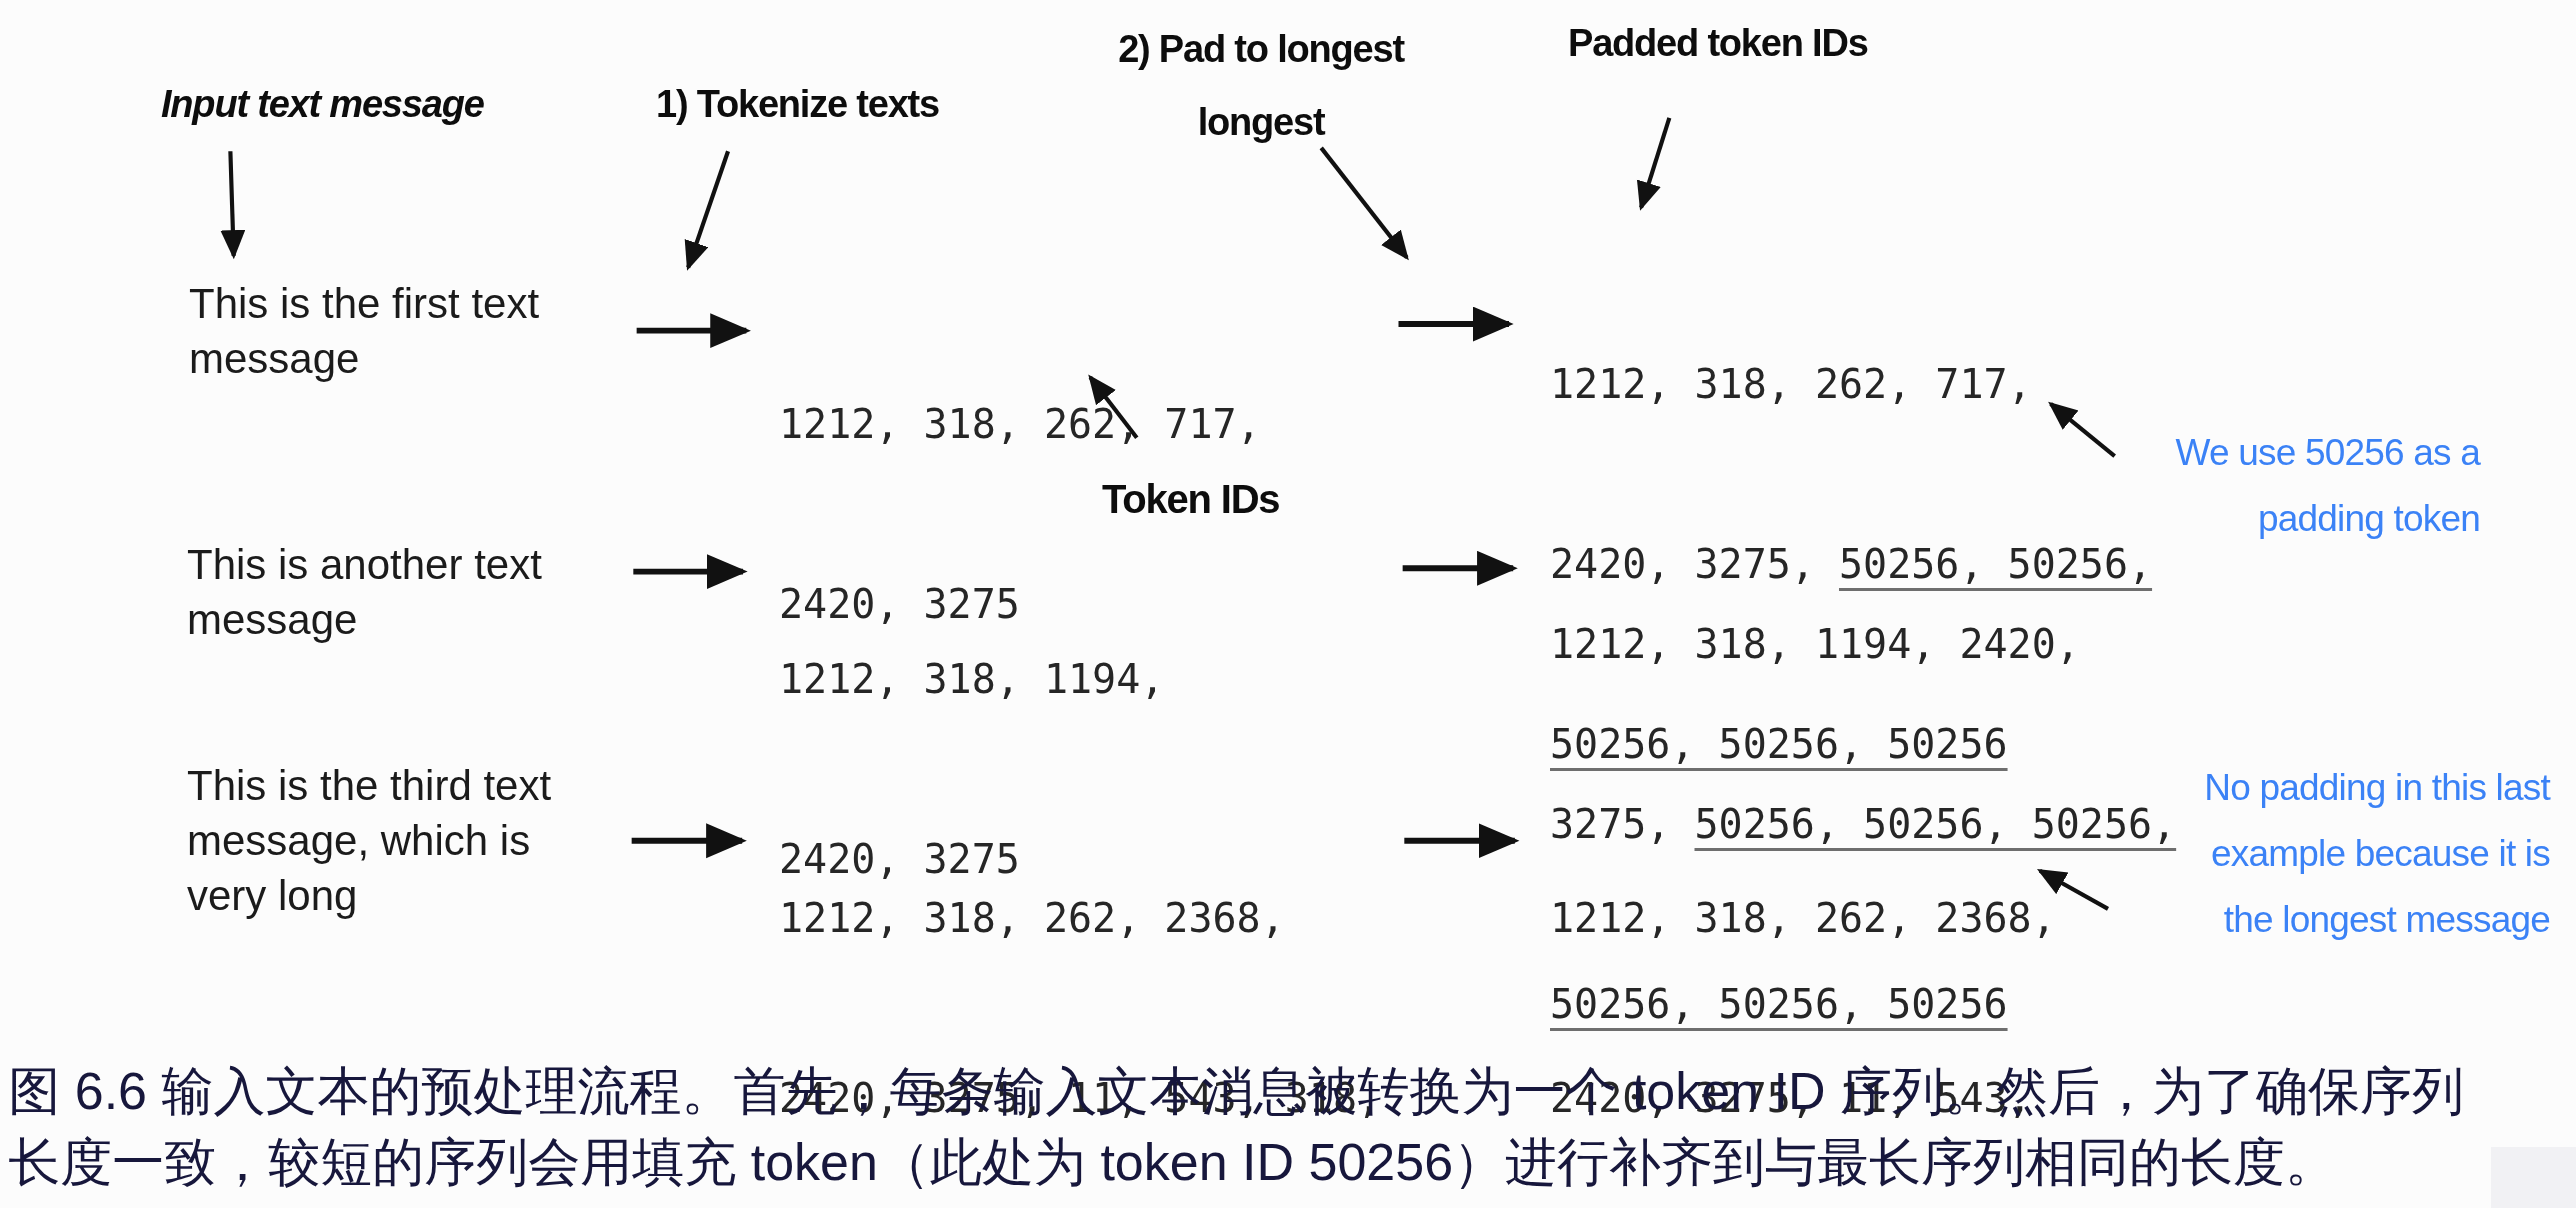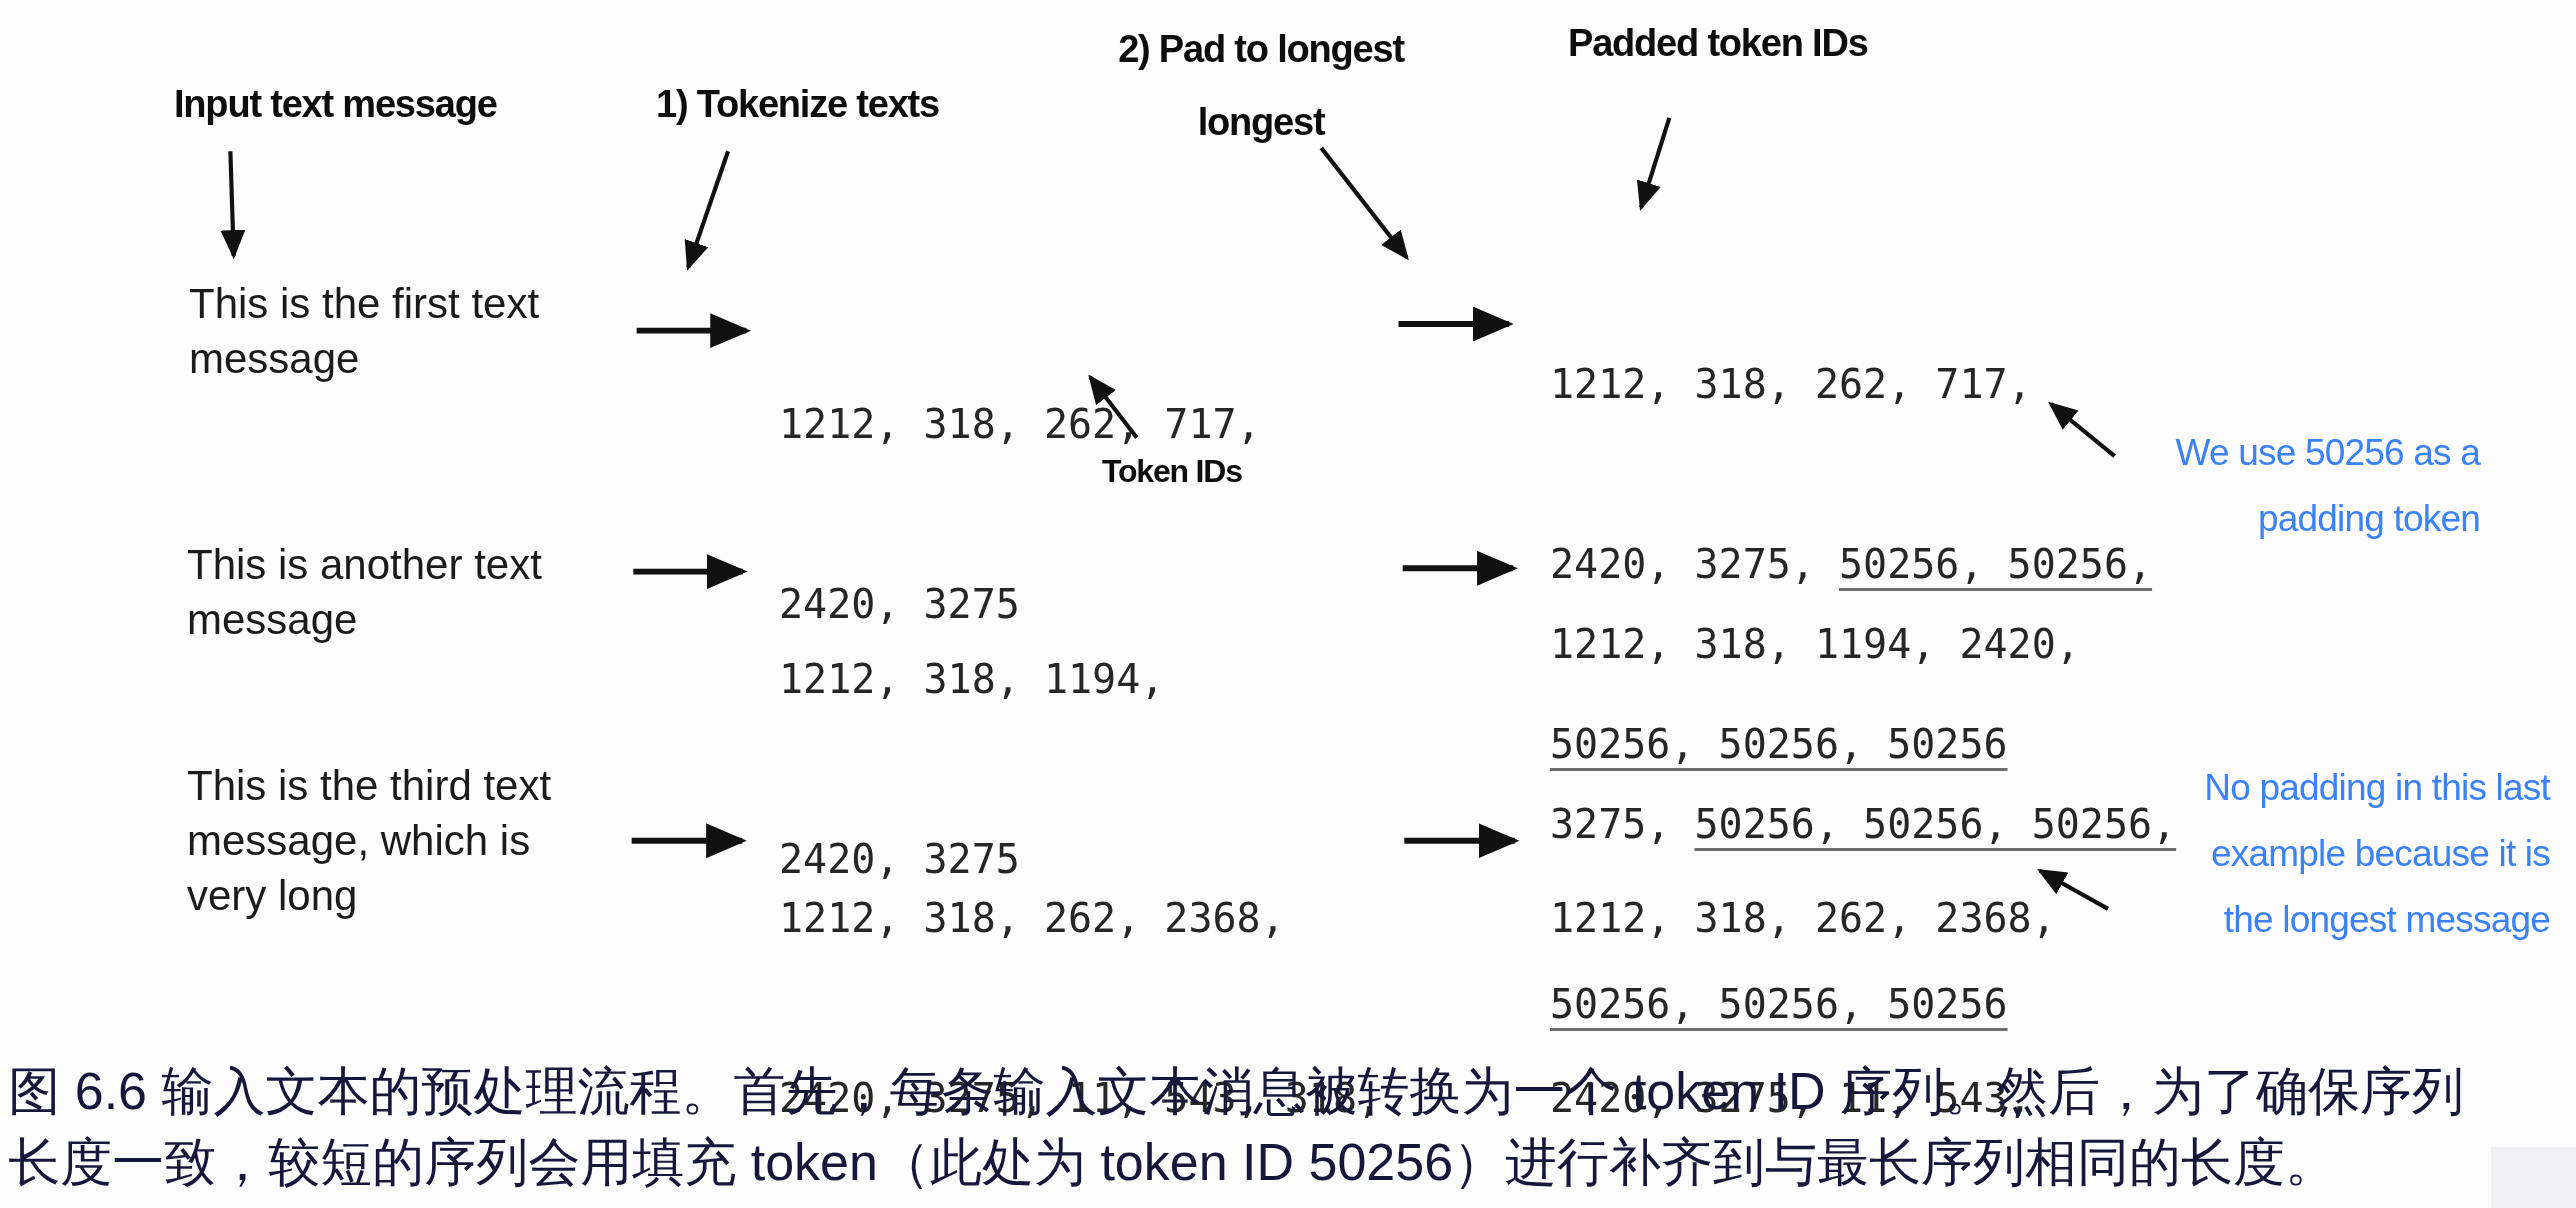--- a/index.html
+++ b/index.html
@@ -92,21 +92,21 @@
     <line x1="762" y1="688" x2="894" y2="688" stroke="#111" stroke-width="7" marker-end="url(#ah)"></line>
     <line x1="1688" y1="684" x2="1821" y2="684" stroke="#111" stroke-width="7" marker-end="url(#ah)"></line>
 
     <line x1="760" y1="1012" x2="893" y2="1012" stroke="#111" stroke-width="7" marker-end="url(#ah)"></line>
     <line x1="1690" y1="1012" x2="1823" y2="1012" stroke="#111" stroke-width="7" marker-end="url(#ah)"></line>
 
     <line x1="2545" y1="549" x2="2468" y2="486" stroke="#111" stroke-width="5" marker-end="url(#ah)"></line>
     <line x1="2537" y1="1094" x2="2455" y2="1048" stroke="#111" stroke-width="5" marker-end="url(#ah)"></line>
   </svg>
 
-  <div class="abs lbl" style="left:174px;top:83px;">Input text message</div>
+  <div class="abs lbl" style="left:161px;top:83px;font-style:italic;">Input text message</div>
   <div class="abs lbl" style="left:656px;top:83px;">1) Tokenize texts</div>
   <div class="abs lbl center" style="left:1095px;top:13.3px;width:332px;line-height:73px;">
     <div>2) Pad to longest</div>
     <div>longest</div>
   </div>
   <div class="abs lbl" style="left:1568px;top:21.6px;">Padded token IDs</div>
 
   <div class="abs msg" style="left:189px;top:276px;">
     <div>This is the first text</div>
     <div>message</div>
@@ -114,21 +114,21 @@
   <div class="abs tok" style="left:779px;top:274px;">
     <div>1212, 318, 262, 717,</div>
     <div>2420, 3275</div>
   </div>
   <div class="abs tok" style="left:1550px;top:234px;">
     <div><span>1212, 318, 262, 717,</span><span class="u"></span></div>
     <div><span>2420, 3275, </span><span class="u">50256, 50256,</span></div>
     <div><span></span><span class="u">50256, 50256, 50256</span></div>
   </div>
 
-  <div class="abs lbl" style="left:1102px;top:453px;font-size:32px;">Token IDs</div>
+  <div class="abs lbl" style="left:1102px;top:477px;font-size:40px;">Token IDs</div>
 
   <div class="abs note" style="left:2131px;top:420px;width:349px;">
     <div>We use 50256 as a</div>
     <div>padding token</div>
   </div>
 
   <div class="abs msg" style="left:187px;top:537px;">
     <div>This is another text</div>
     <div>message</div>
   </div>

